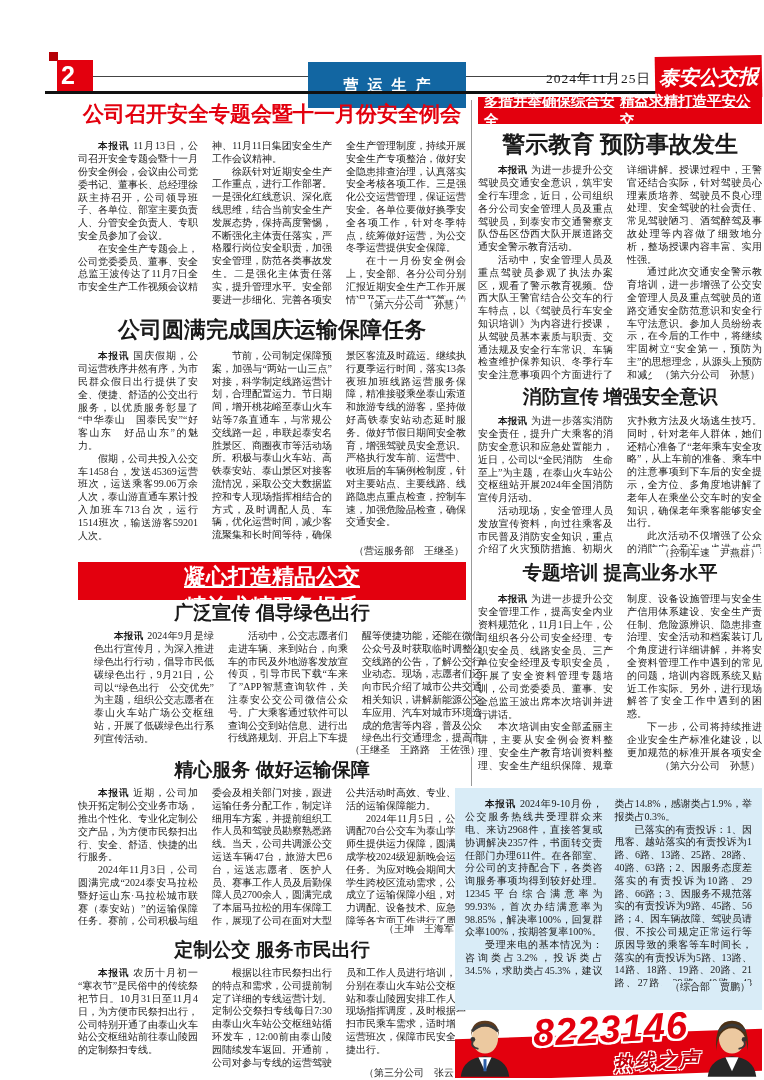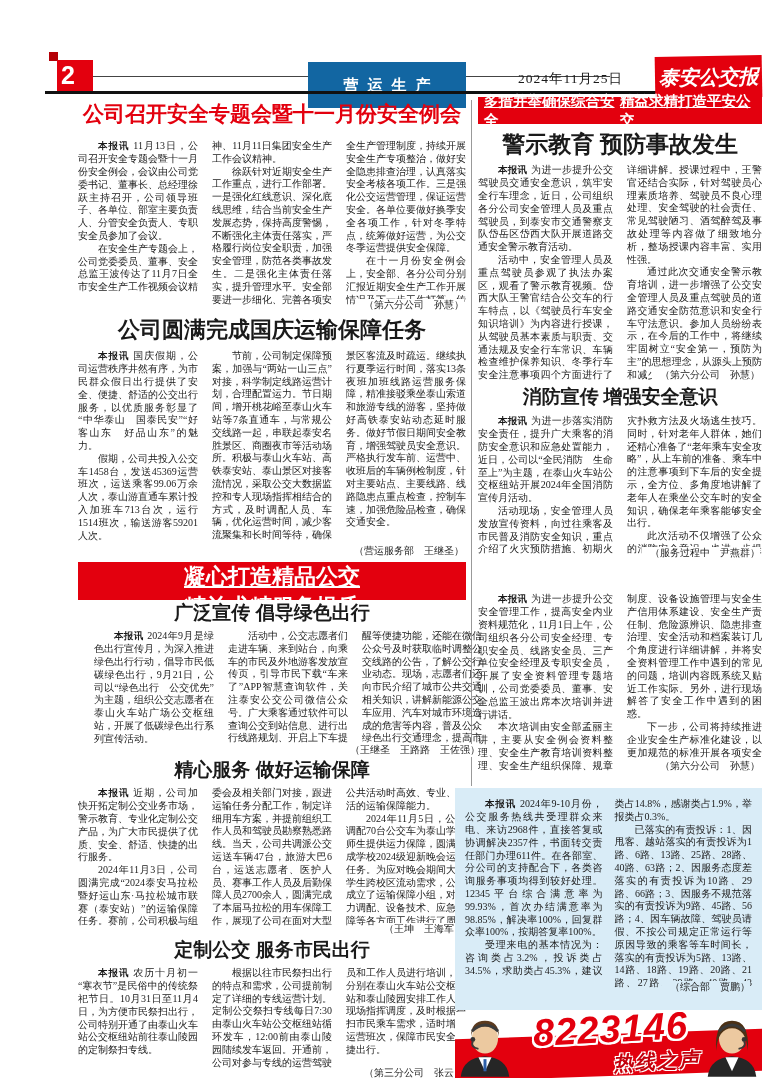--- a/index.html
+++ b/index.html
@@ -8,21 +8,21 @@
   .abs{position:absolute;}
   
   .corner-sq{left:49px;top:52px;width:9px;height:9px;background:#b50007;}
   .pagenum{left:57px;top:60px;width:36px;height:31px;background:#e3000e;color:#fff;
            font-family:"Liberation Sans",sans-serif;font-weight:bold;font-size:25px;
            display:flex;align-items:center;justify-content:flex-start;padding-left:4px;box-sizing:border-box;}
   .thinline{left:93px;top:76px;width:517px;height:1px;background:#444;}
   .sectab{left:308px;top:62px;width:158px;height:46px;background:#1266a2;color:#fff;
           font-family:"Liberation Sans",sans-serif;font-weight:bold;font-size:15px;letter-spacing:9px;
           display:flex;align-items:center;justify-content:center;text-indent:9px;}
-  .date{left:518px;top:70px;width:135px;font-size:13.5px;letter-spacing:1px;}
+  .date{left:546px;top:70px;width:135px;font-size:13.5px;letter-spacing:1px;}
   .thickline{left:45px;top:91px;width:612px;height:3px;background:#111;}
   .masthead{left:655px;top:56px;width:107px;height:42px;background:#e3000e;color:#fff;
             display:flex;align-items:center;justify-content:center;
             font-family:"DejaVu Serif",serif;font-style:italic;font-weight:bold;font-size:20px;
             transform:rotate(-1deg);letter-spacing:0px;}
   
   .banner{background:#e3000e;color:#ffffff;font-family:"Liberation Sans",sans-serif;font-weight:bold;
           display:flex;align-items:center;justify-content:space-between;box-sizing:border-box;text-decoration:underline;}
   .banner-left{left:78px;top:562px;width:388px;height:38px;font-size:22px;padding:0 14px;flex-direction:column;}
   .banner-right{left:478px;top:97px;width:284px;height:27px;font-size:14.5px;padding:0 6px;}
@@ -99,21 +99,21 @@
   <div class="abs title sans" style="left:78px;top:602px;width:388px;font-size:19px;">广泛宣传 倡导绿色出行</div>
   <div class="body cols3" style="left:78px;top:630px;width:388px;height:127px;margin-left:16px;">
     <p><b class="lead">本报讯</b><span>2024年9月是绿色出行宣传月，为深入推进绿色出行行动，倡导市民低碳绿色出行，9月21日，公司以“绿色出行　公交优先”为主题，组织公交志愿者在泰山火车站广场公交枢纽站，开展了低碳绿色出行系列宣传活动。</span></p>
     <p>活动中，公交志愿者们走进车辆、来到站台，向乘车的市民及外地游客发放宣传页，引导市民下载“车来了”APP智慧查询软件，关注泰安公交公司微信公众号。广大乘客通过软件可以查询公交到站信息、进行出行线路规划、开启上下车提醒等便捷功能，还能在微信公众号及时获取临时调整公交线路的公告，了解公交行业动态。现场，志愿者们还向市民介绍了城市公共交通相关知识，讲解新能源公交车应用、汽车对城市环境造成的危害等内容，普及公众绿色出行交通理念，提高市民的环保意识和文明乘车意识，鼓励市民积极参与到绿色出行活动中。</p>
 
     <div class="byline">（王继圣　王路路　王佐强）</div>
   </div>
 
   <div class="abs title sans" style="left:78px;top:759px;width:388px;font-size:19px;">精心服务 做好运输保障</div>
   <div class="body cols3" style="left:78px;top:787px;width:388px;height:149px;">
-    <p><b class="lead">本报讯</b><span>近期，公司加快开拓定制公交业务市场，警示教育、专业化定制公交产品，为广大市民提供了优质、安全、舒适、快捷的出行服务。</span></p>
+    <p><b class="lead">本报讯</b><span>近期，公司加快开拓定制公交业务市场，推出个性化、专业化定制公交产品，为方便市民祭扫出行、安全、舒适、快捷的出行服务。</span></p>
     <p>2024年11月3日，公司圆满完成“2024泰安马拉松暨好运山东·马拉松城市联赛（泰安站）”的运输保障任务。赛前，公司积极与组委会及相关部门对接，跟进运输任务分配工作，制定详细用车方案，并提前组织工作人员和驾驶员勘察熟悉路线。当天，公司共调派公交运送车辆47台，旅游大巴6台，运送志愿者、医护人员、赛事工作人员及后勤保障人员2700余人，圆满完成了本届马拉松的用车保障工作，展现了公司在面对大型公共活动时高效、专业、灵活的运输保障能力。</p>
     <p>2024年11月5日，公司调配70台公交车为泰山学院师生提供运力保障，圆满完成学校2024级迎新晚会运输任务。为应对晚会期间大量学生跨校区流动需求，公司成立了运输保障小组，对运力调配、设备技术、应急保障等各方面工作进行了周密安排部署，选派了经验丰富的驾驶员执行运输任务。发车前，所属分公司经理对驾驶员进行叮嘱教育。服务过程中，公司加强现场调度与安全管理，确保运输工作有序进行，有效避免交通拥堵和安全事故的发生，以专业优质的服务赢得了广大师生的一致好评。</p>
     <div class="byline">（王坤　王海军）</div>
   </div>
 
   <div class="abs title sans" style="left:78px;top:939px;width:388px;font-size:19px;">定制公交 服务市民出行</div>
   <div class="body cols3" style="left:78px;top:967px;width:388px;height:113px;">
     <p><b class="lead">本报讯</b><span>农历十月初一“寒衣节”是民俗中的传统祭祀节日。10月31日至11月4日，为方便市民祭扫出行，公司特别开通了由泰山火车站公交枢纽站前往泰山陵园的定制祭扫专线。</span></p>
     <p>根据以往市民祭扫出行的特点和需求，公司提前制定了详细的专线运营计划。定制公交祭扫专线每日7:30由泰山火车站公交枢纽站循环发车，12:00前由泰山陵园陆续发车返回。开通前，公司对参与专线的运营驾驶员和工作人员进行培训，并分别在泰山火车站公交枢纽站和泰山陵园安排工作人员现场指挥调度，及时根据祭扫市民乘车需求，适时增加运营班次，保障市民安全便捷出行。</p>
     <div class="byline">（第三分公司　张云）</div>
@@ -130,23 +130,24 @@
     <p>活动中，安全管理人员及重点驾驶员参观了执法办案区，观看了警示教育视频。岱西大队王警官结合公交车的行车特点，以《驾驶员行车安全知识培训》为内容进行授课，从驾驶员基本素质与职责、交通法规及安全行车常识、车辆检查维护保养知识、冬季行车安全注意事项四个方面进行了详细讲解。授课过程中，王警官还结合实际，针对驾驶员心理素质培养、驾驶员不良心理处理、安全驾驶的社会责任、常见驾驶陋习、酒驾醉驾及事故处理等内容做了细致地分析，整场授课内容丰富、实用性强。</p>
     <p>通过此次交通安全警示教育培训，进一步增强了公交安全管理人员及重点驾驶员的道路交通安全防范意识和安全行车守法意识。参加人员纷纷表示，在今后的工作中，将继续牢固树立“安全第一，预防为主”的思想理念，从源头上预防和减少道路交通事故的发生，为全市安定和谐创造良好的公交出行环境。</p>
     <div class="byline">（第六分公司　孙慧）</div>
   </div>
 
   <div class="abs title serif" style="left:478px;top:386px;width:284px;font-size:19px;">消防宣传 增强安全意识</div>
   <div class="body cols2" style="left:478px;top:415px;width:284px;height:145px;">
     <p><b class="lead">本报讯</b><span>为进一步落实消防安全责任，提升广大乘客的消防安全意识和应急处置能力，近日，公司以“全民消防　生命至上”为主题，在泰山火车站公交枢纽站开展2024年全国消防宣传月活动。</span></p>
     <p>活动现场，安全管理人员发放宣传资料，向过往乘客及市民普及消防安全知识，重点介绍了火灾预防措施、初期火灾扑救方法及火场逃生技巧。同时，针对老年人群体，她们还精心准备了“老年乘车安全攻略”，从上车前的准备、乘车中的注意事项到下车后的安全提示，全方位、多角度地讲解了老年人在乘坐公交车时的安全知识，确保老年乘客能够安全出行。</p>
     <p>此次活动不仅增强了公众的消防安全意识，也进一步提升了老年群体的自我保护能力，得到了广大市民和乘客的一致好评。</p>
-    <div class="byline">（服务过程中　尹燕群）</div>
+    <div class="byline">（控制车速　尹燕群）</div>
   </div>
 
+  <div class="abs title serif" style="left:478px;top:562px;width:284px;font-size:19px;">专题培训 提高业务水平</div>
   <div class="body cols2" style="left:478px;top:593px;width:284px;height:180px;">
     <p><b class="lead">本报讯</b><span>为进一步提升公交安全管理工作，提高安全内业资料规范化，11月1日上午，公司组织各分公司安全经理、专职安全员、线路安全员、三产单位安全经理及专职安全员，开展了安全资料管理专题培训，公司党委委员、董事、安全总监王波出席本次培训并进行讲话。</span></p>
     <p>本次培训由安全部孟丽主讲，主要从安全例会资料整理、安全生产教育培训资料整理、安全生产组织保障、规章制度、设备设施管理与安全生产信用体系建设、安全生产责任制、危险源辨识、隐患排查治理、安全活动和档案装订几个角度进行详细讲解，并将安全资料管理工作中遇到的常见的问题，培训内容既系统又贴近工作实际。另外，进行现场解答了安全工作中遇到的困惑。</p>
     <p>下一步，公司将持续推进企业安全生产标准化建设，以更加规范的标准开展各项安全内业资料管理工作，推动安全生产工作高质量发展。</p>
     <div class="byline">（第六分公司　孙慧）</div>
   </div>
 
   <div class="abs bluebox">
     <div class="inner" style="position:relative;">
       <p><b class="lead">本报讯</b><span>2024年9-10月份，公交服务热线共受理群众来电、来访2968件，直接答复或协调解决2357件，书面转交责任部门办理611件。在各部室、分公司的支持配合下，各类咨询服务事项均得到较好处理。12345平台综合满意率为99.93%，首次办结满意率为98.85%，解决率100%，回复群众率100%，按期答复率100%。</span></p>

